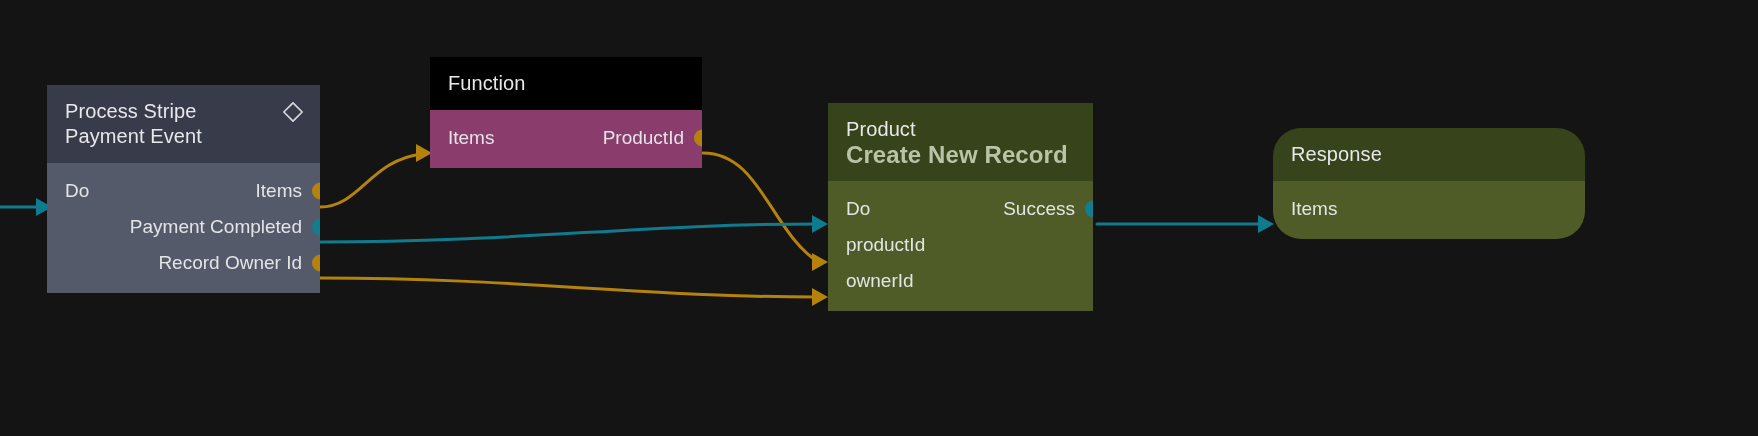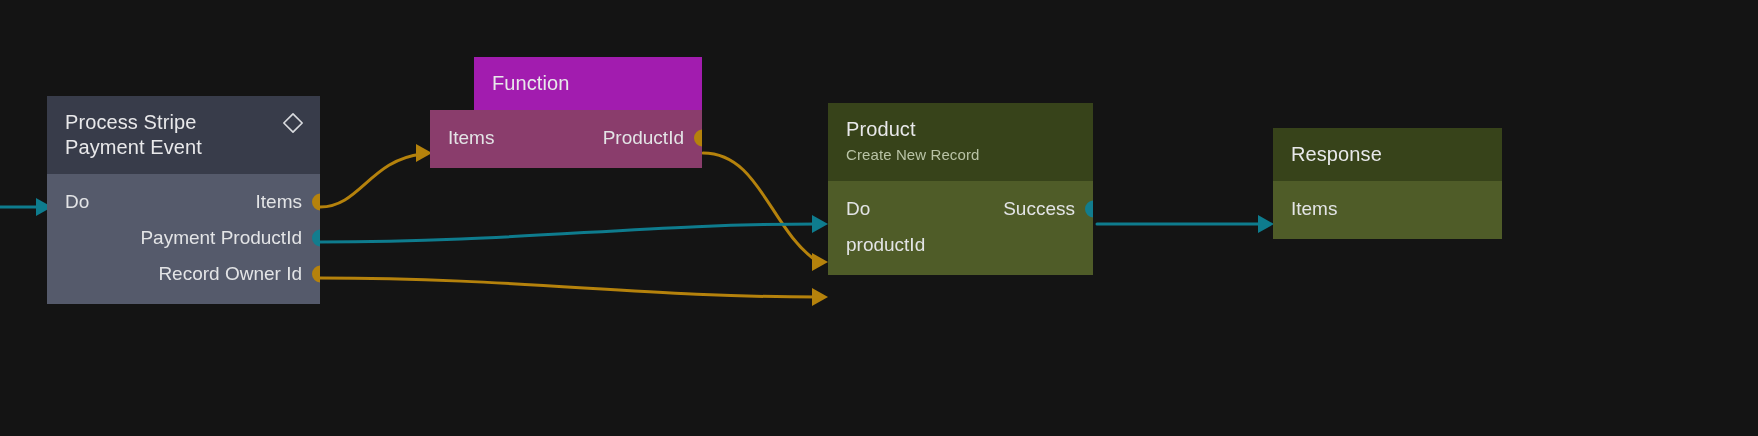--- a/index.html
+++ b/index.html
@@ -37,24 +37,25 @@
     padding: 14px 18px 14px 18px;
   }
   .node-title {
     font-size: 20px;
     line-height: 25px;
     color: #e8e8ea;
     letter-spacing: 0.1px;
     white-space: pre-line;
   }
   .node-subtitle {
-    font-size: 15px;
+    font-size: 24px;
     line-height: 25px;
     color: #b9c3a6;
     letter-spacing: 0.1px;
+    font-weight: bold;
   }
   .header-icon {
     position: absolute;
     right: 16px;
     top: 16px;
     width: 22px;
     height: 22px;
   }
   .node-body {
     box-sizing: border-box;
@@ -84,21 +85,21 @@
     top: 50%;
     transform: translateY(-50%);
   }
   .port-dot.right { right: -9px; }
   .port-dot.teal { background: #127d8e; }
   .port-dot.amber { background: #b5820c; }
 
   
   .node.slate .node-header { background: #383c4a; }
   .node.slate .node-body   { background: #555a6b; }
-  .node.magenta .node-header { background: #a21caf; margin-left: 44px; }
+  .node.magenta .node-header { background: #000000; }
   .node.magenta .node-body   { background: #8a3d6c; }
   .node.olive .node-header { background: #37431a; }
   .node.olive .node-body   { background: #4f5c28; }
 </style>
 </head>
 <body>
 
 <div id="canvas">
 
   <svg id="edge-layer" viewBox="0 0 1758 436" xmlns="http://www.w3.org/2000/svg">
@@ -110,39 +111,39 @@
       <polygon points="828,262 812,253 812,271" fill="#b5820c"></polygon>
       <path d="M 320 242 C 520 242, 640 224, 818 224" fill="none" stroke="#0e7c8e" stroke-width="3" stroke-linecap="round"></path>
       <polygon points="828,224 812,215 812,233" fill="#0e7c8e"></polygon>
       <path d="M 320 278 C 520 278, 640 297, 818 297" fill="none" stroke="#b5820c" stroke-width="3" stroke-linecap="round"></path>
       <polygon points="828,297 812,288 812,306" fill="#b5820c"></polygon>
       <path d="M 1097 224 L 1264 224" fill="none" stroke="#0e7c8e" stroke-width="3" stroke-linecap="round"></path>
       <polygon points="1274,224 1258,215 1258,233" fill="#0e7c8e"></polygon>
     </svg>
 
   <div id="node-layer">
-      <div class="node slate" style="left: 47px; top: 85px; width: 273px; margin-top: 11px;">
+      <div class="node slate" style="left: 47px; top: 85px; width: 273px;">
         <div class="node-header" style="position: relative; min-height: 60px;">
           <div class="node-title">Process Stripe
 Payment Event</div>
           <svg class="header-icon" viewBox="0 0 24 24">
             <polygon points="12,2 22,12 12,22 2,12" fill="none" stroke="#d8dade" stroke-width="1.8" stroke-linejoin="round"></polygon>
           </svg>
         </div>
         <div class="node-body">
           <div class="port-row">
             <span class="port-label">Do</span>
             <span class="port-spacer"></span>
             <span class="port-label">Items</span>
             <span class="port-dot right amber"></span>
           </div>
           <div class="port-row">
             <span class="port-label"></span>
             <span class="port-spacer"></span>
-            <span class="port-label">Payment ProductId</span>
+            <span class="port-label">Payment Completed</span>
             <span class="port-dot right teal"></span>
           </div>
           <div class="port-row">
             <span class="port-label"></span>
             <span class="port-spacer"></span>
             <span class="port-label">Record Owner Id</span>
             <span class="port-dot right amber"></span>
           </div>
         </div>
       </div>
@@ -169,23 +170,28 @@
             <span class="port-label">Do</span>
             <span class="port-spacer"></span>
             <span class="port-label">Success</span>
             <span class="port-dot right teal"></span>
           </div>
           <div class="port-row">
             <span class="port-label">productId</span>
             <span class="port-spacer"></span>
             <span class="port-label"></span>
           </div>
-        </div>
-      </div>
-      <div class="node olive" style="left: 1273px; top: 128px; width: 229px;">
+          <div class="port-row">
+            <span class="port-label">ownerId</span>
+            <span class="port-spacer"></span>
+            <span class="port-label"></span>
+          </div>
+        </div>
+      </div>
+      <div class="node olive" style="left: 1273px; top: 128px; width: 312px; border-radius: 28px;">
         <div class="node-header" style="position: relative; min-height: 37px;">
           <div class="node-title">Response</div>
         </div>
         <div class="node-body">
           <div class="port-row">
             <span class="port-label">Items</span>
             <span class="port-spacer"></span>
             <span class="port-label"></span>
           </div>
         </div>

